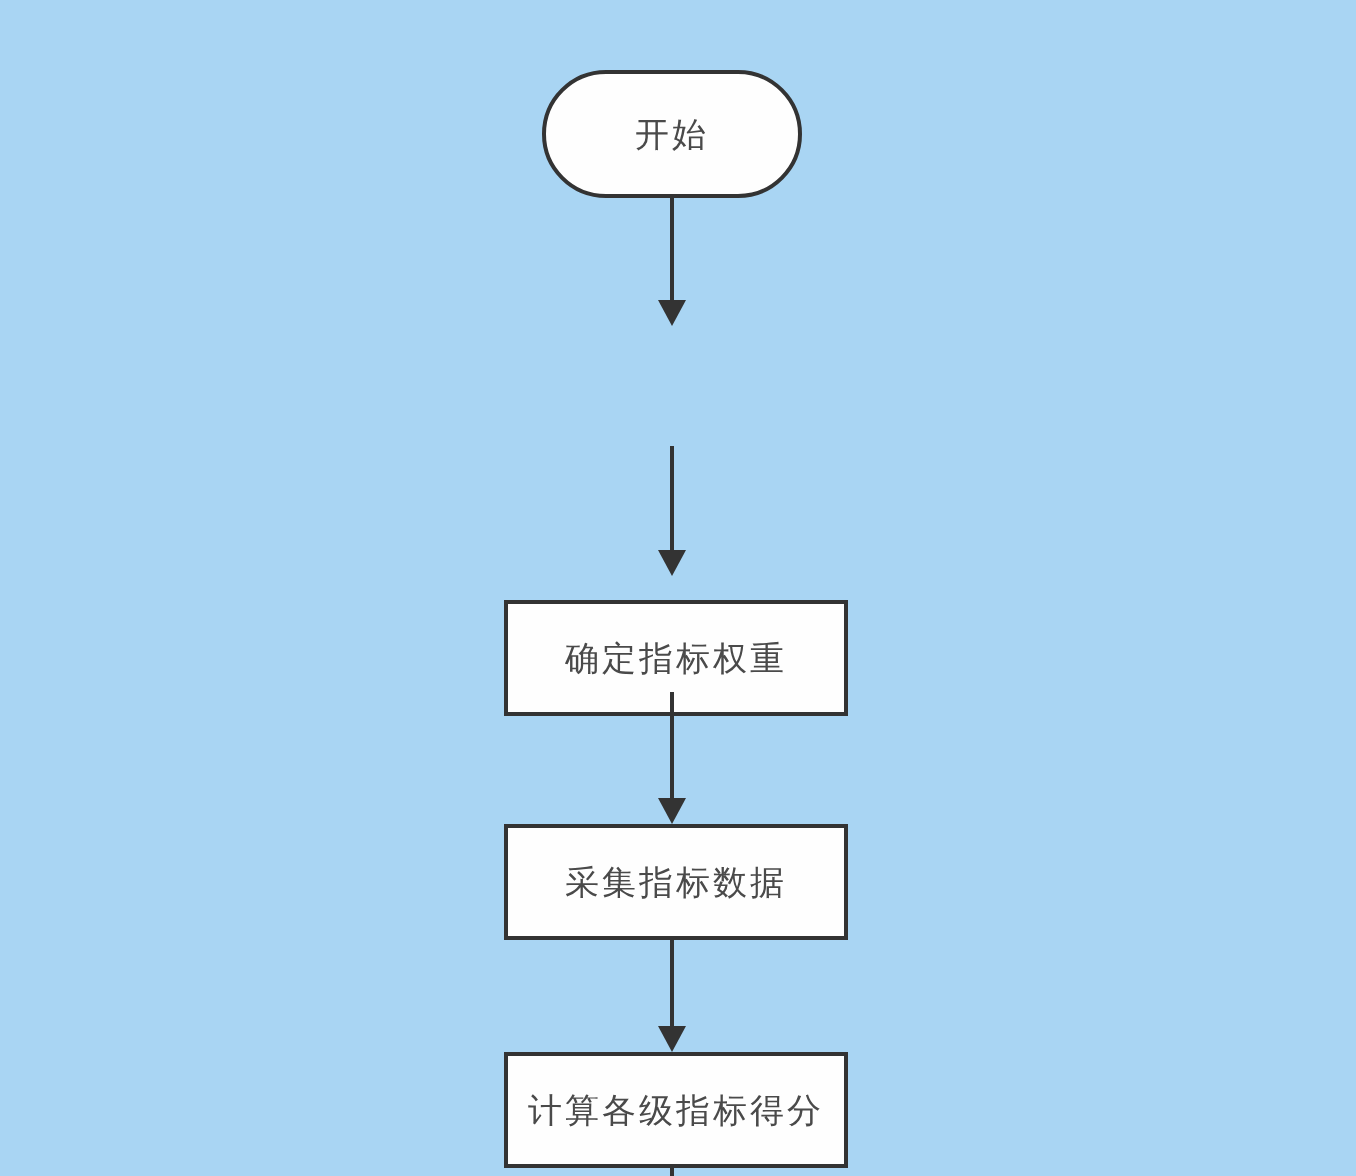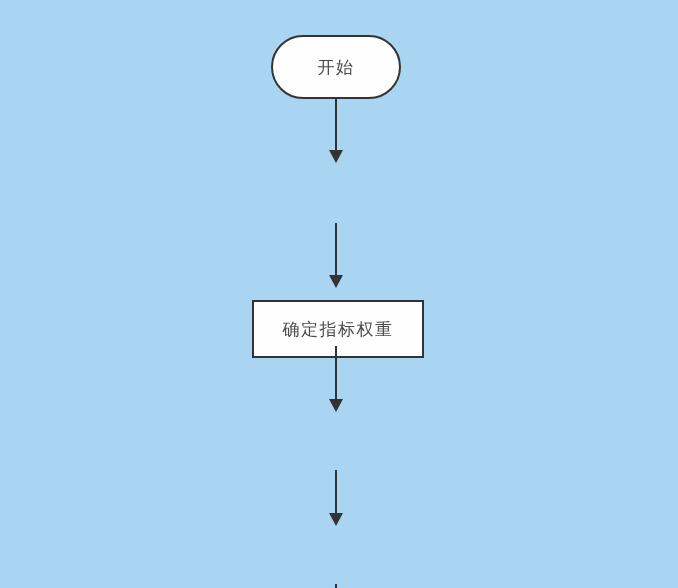--- a/index.html
+++ b/index.html
@@ -104,22 +104,28 @@
 
   <div class="node process p2">
     <span>确定指标权重</span>
   </div>
 
   <div class="arrow a3">
     <div class="line"></div>
     <div class="head"></div>
   </div>
 
+  <div class="node process p3">
+    <span>采集指标数据</span>
+  </div>
 
   <div class="arrow a4">
     <div class="line"></div>
     <div class="head"></div>
   </div>
 
+  <div class="node process p4">
+    <span>计算各级指标得分</span>
+  </div>
 
   <div class="stub"></div>
 
 </div>
 
 </body></html>

